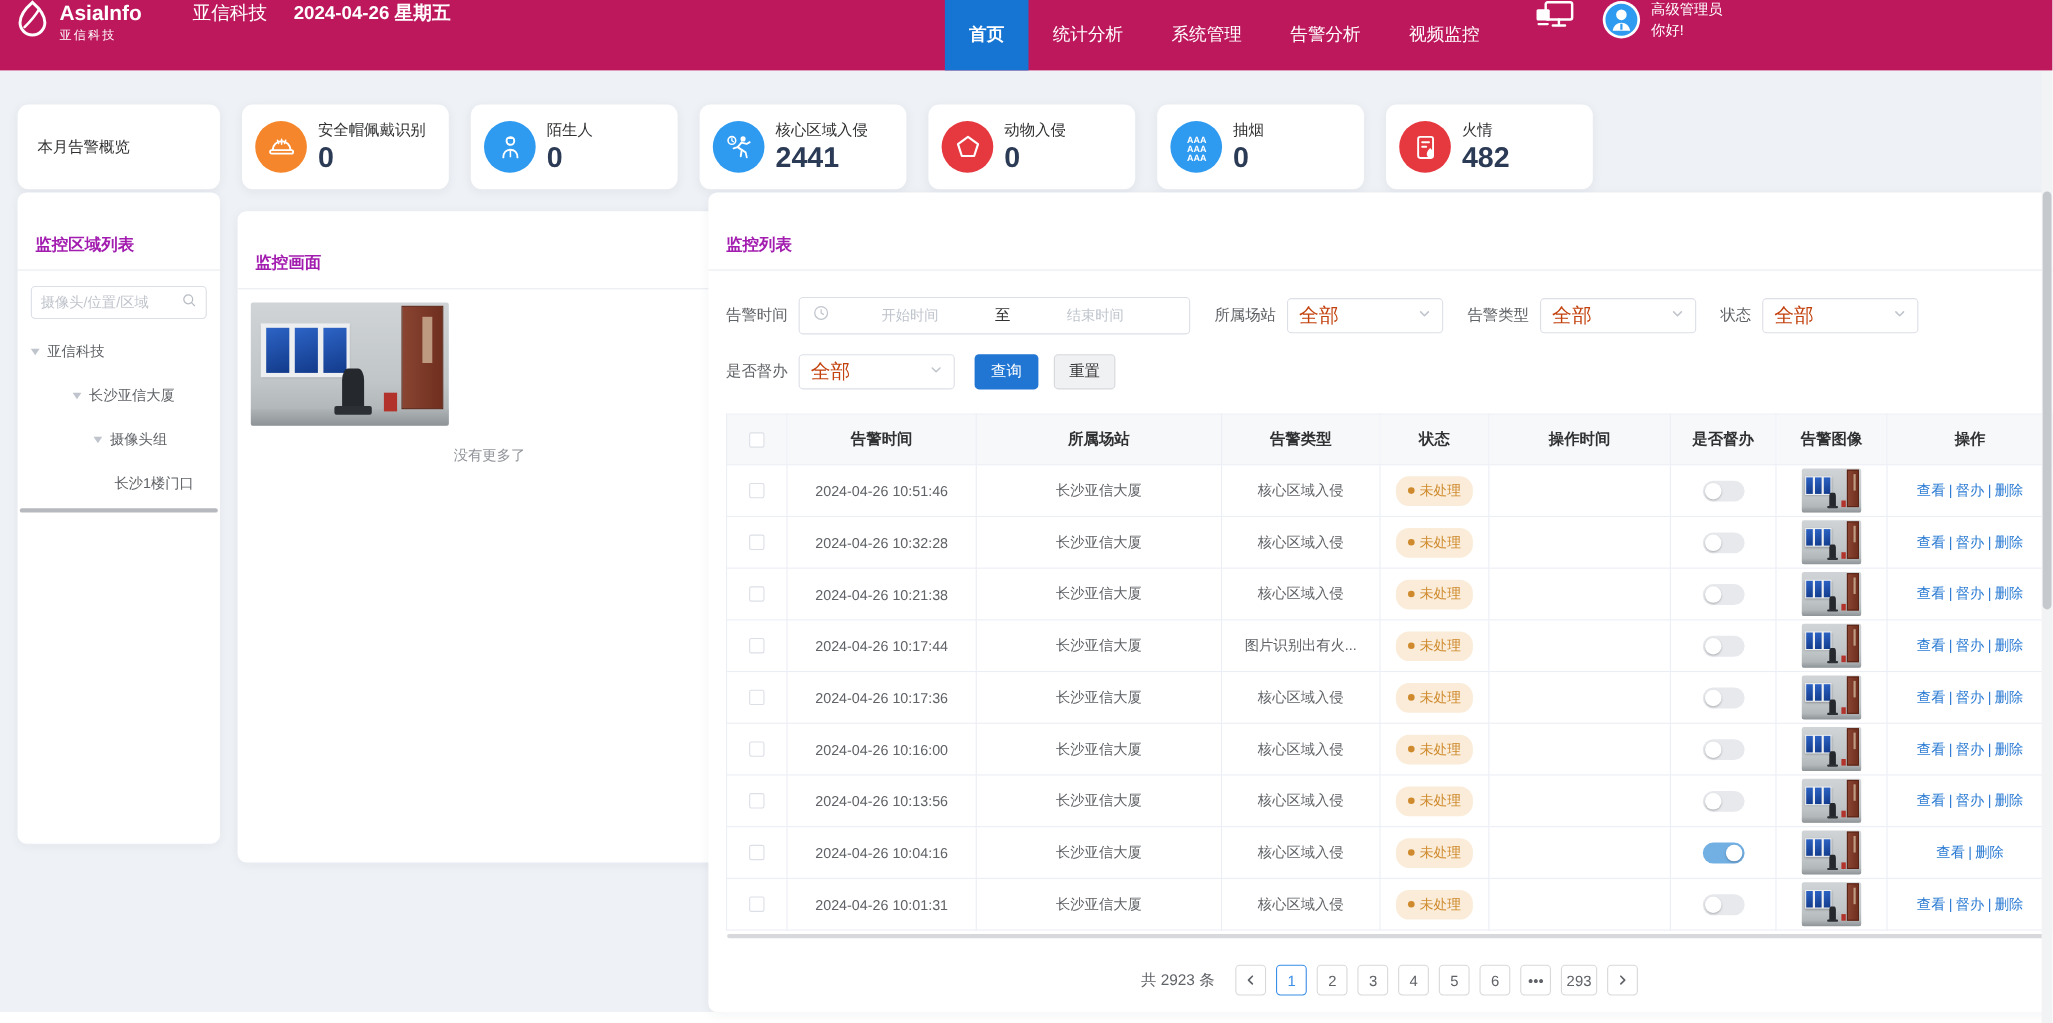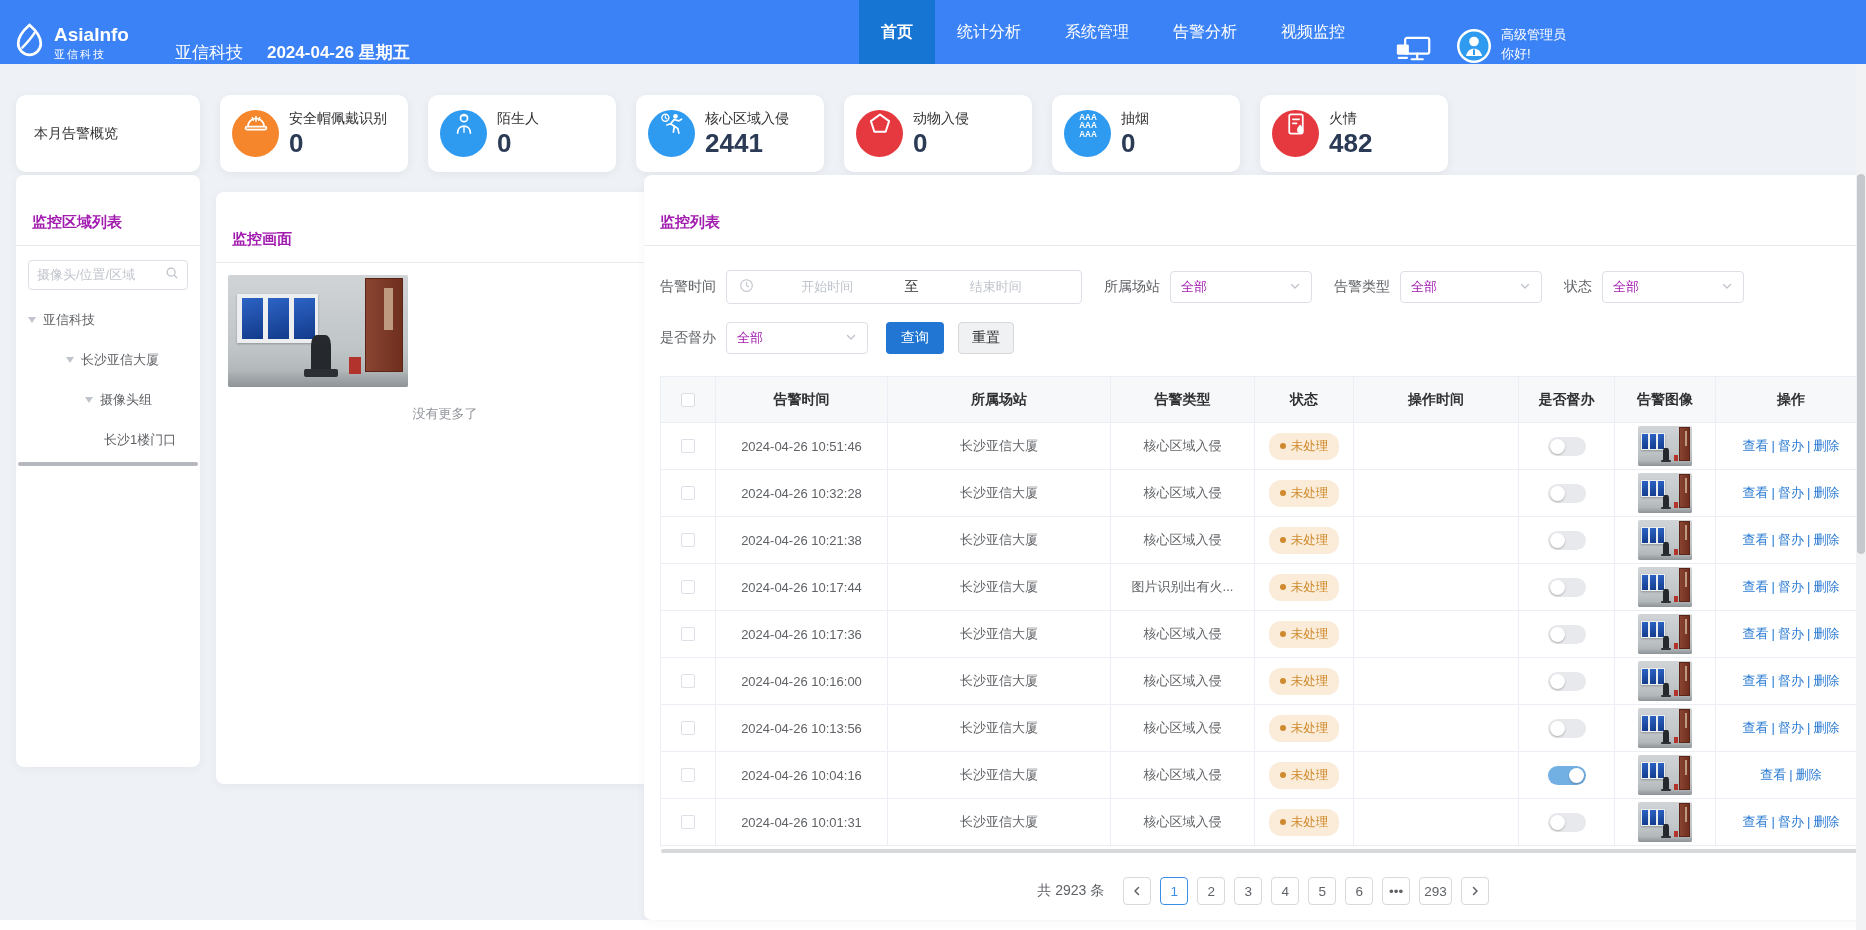--- a/index.html
+++ b/index.html
@@ -1,21 +1,21 @@
 <!DOCTYPE html>
 <html><head>
 <meta charset="utf-8">
 <style>
   * { box-sizing: border-box; margin: 0; padding: 0; }
   body { font-family: "Liberation Sans", sans-serif; background: #ffffff; width: 1866px; height: 930px; overflow: hidden; }
   .page { position: relative; width: 1866px; height: 930px; }
 
   
   .navbar { position: absolute; top: 0; left: 0; width: 1866px; height: 64px;
-    background: #3b82f6; color: #fff; display: flex; align-items: flex-end; z-index: 5; }
+    background: #be185d; color: #fff; display: flex; align-items: flex-start; z-index: 5; }
   .brand { display: flex; align-items: center; gap: 9px; padding-left: 14px; }
   .brand-text .brand-name { font-size: 19px; font-weight: bold; line-height: 1.05; }
   .brand-text .brand-sub { font-size: 11px; letter-spacing: 2px; margin-top: 2px; }
   .nav-company { margin-left: 46px; font-size: 17px; }
   .nav-date { margin-left: 24px; font-size: 17px; font-weight: bold; }
   .nav-items { margin-left: auto; display: flex; height: 64px; }
   .nav-item { padding: 0 22px; line-height: 64px; font-size: 16px; cursor: pointer; white-space: nowrap; }
   .nav-item.active { background: #1674d2; font-weight: bold; }
   .nav-monitor { margin: 0 24px 0 28px; display: flex; align-items: center; cursor: pointer; }
   .nav-avatar { display: flex; align-items: center; cursor: pointer; }
@@ -24,21 +24,21 @@
 
   
   .content-bg { position: absolute; top: 64px; left: 0; width: 1866px; height: 856px; background: #eef1f5; }
 
   
   .card { background: #fff; border-radius: 10px; box-shadow: 0 2px 10px rgba(30,50,90,.06); }
   .overview-card { position: absolute; left: 16px; top: 95px; width: 184px; height: 77px;
     display: flex; align-items: center; padding-left: 18px; font-size: 14px; color: #303133; }
   .stat-cards { position: absolute; left: 220px; top: 95px; display: flex; gap: 20px; }
   .stat-card { width: 188px; height: 77px; display: flex; align-items: center; padding-left: 12px; }
-  .stat-icon { width: 47px; height: 47px; border-radius: 50%; display: flex; 
+  .stat-icon { width: 47px; height: 47px; border-radius: 50%; display: flex; align-items: center;
     justify-content: center; flex: none; text-decoration: underline; }
   .stat-icon svg { width: 28px; height: 28px; }
   .stat-texts { margin-left: 10px; }
   .stat-label { font-size: 14px; color: #303133; white-space: nowrap; }
   .stat-value { font-size: 26px; font-weight: bold; color: #2b3a55; line-height: 1.1; margin-top: 1px; }
 
   
   .panel { position: absolute; background: #fff; border-radius: 8px; box-shadow: 0 2px 10px rgba(30,50,90,.05); }
   .panel-title { padding: 18px 16px 13px; font-size: 15px; font-weight: bold; color: #a21caf; margin-top: 20px; }
   .panel-divider { height: 1px; background: #e9ecef; }
@@ -64,21 +64,21 @@
   .filters { padding: 0 16px; }
   .filter-row { display: flex; align-items: center; margin-top: 24px; }
   .filter-row.second { margin-top: 18px; }
   .f-label { font-size: 14px; color: #5f6266; margin-right: 10px; white-space: nowrap; }
   .date-range { width: 356px; height: 34px; border: 1px solid #dcdfe6; border-radius: 4px;
     display: flex; align-items: center; padding: 0 12px; cursor: pointer; background: #fff; }
   .date-ph { flex: 1; text-align: center; font-size: 13px; color: #bfc4cc; }
   .date-to { font-size: 14px; color: #303133; padding: 0 4px; }
   .select { width: 142px; height: 32px; border: 1px solid #dcdfe6; border-radius: 4px; background: #fff;
     display: flex; align-items: center; padding: 0 10px; cursor: pointer; }
-  .select-value { flex: 1; font-size: 13px; color: #a21caf; }
+  .select-value { flex: 1; font-size: 18px; color: #c2410c; }
   .gap-lg { margin-left: 22px; }
   .btn { height: 32px; border-radius: 4px; font-size: 14px; display: flex; align-items: center;
     justify-content: center; cursor: pointer; }
   .btn-primary { width: 58px; background: #2176d3; color: #fff; margin-left: 18px; }
   .btn-plain { width: 56px; background: #f0f1f3; border: 1px solid #d6d8db; color: #303133; margin-left: 14px; }
 
   
   .table-wrap { margin: 22px 16px 0; }
   table { width: 100%; border-collapse: collapse; table-layout: fixed; }
   th, td { border: 1px solid #ebeef5; text-align: center; overflow: hidden; white-space: nowrap; }

